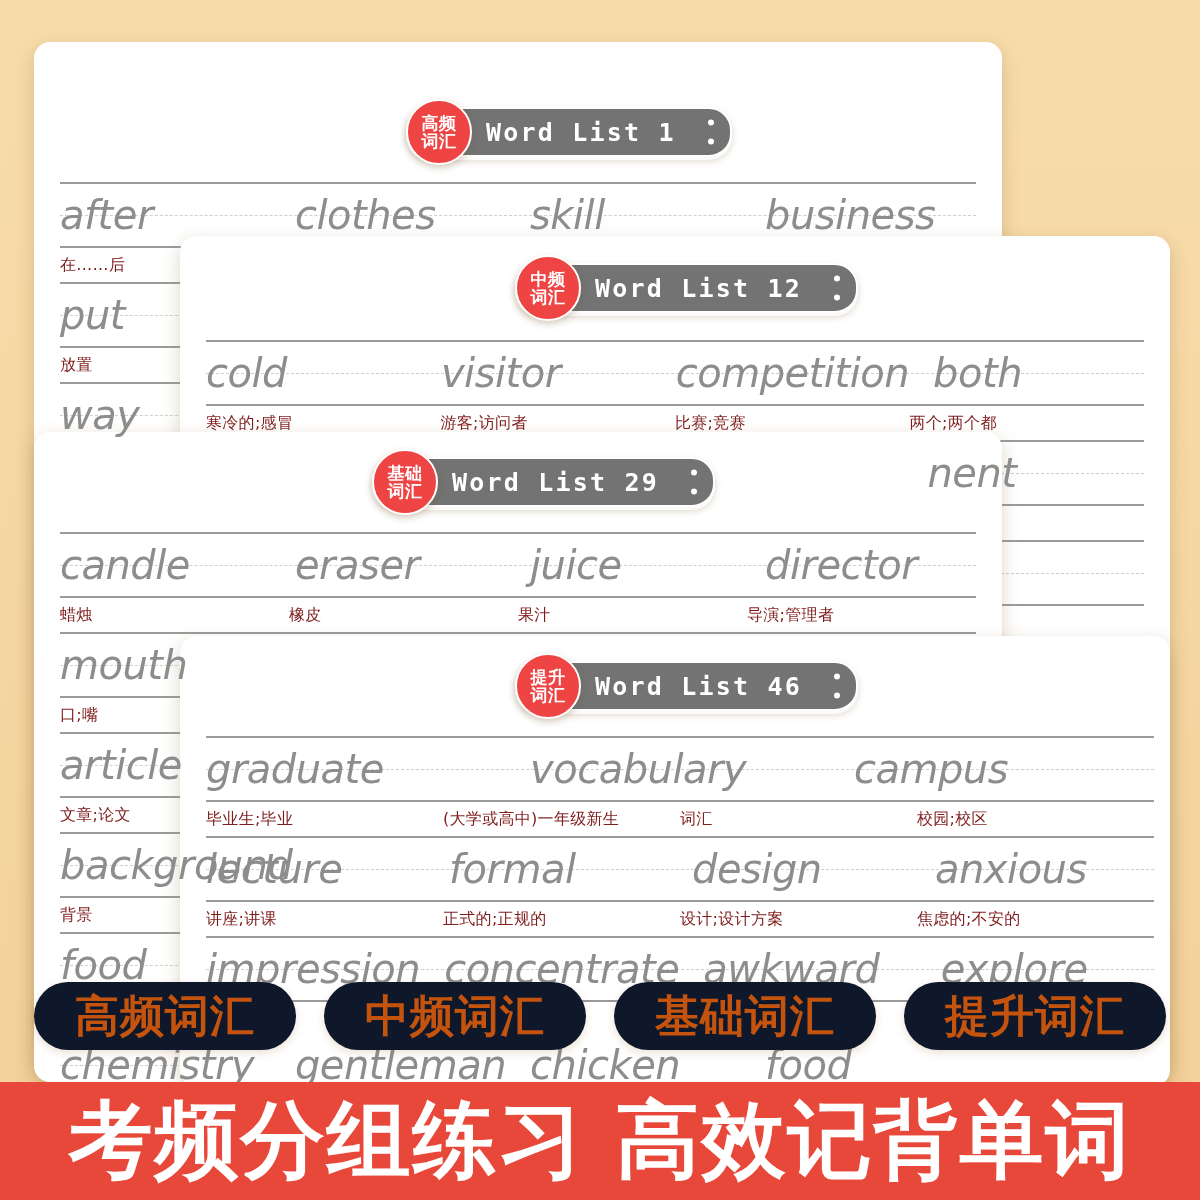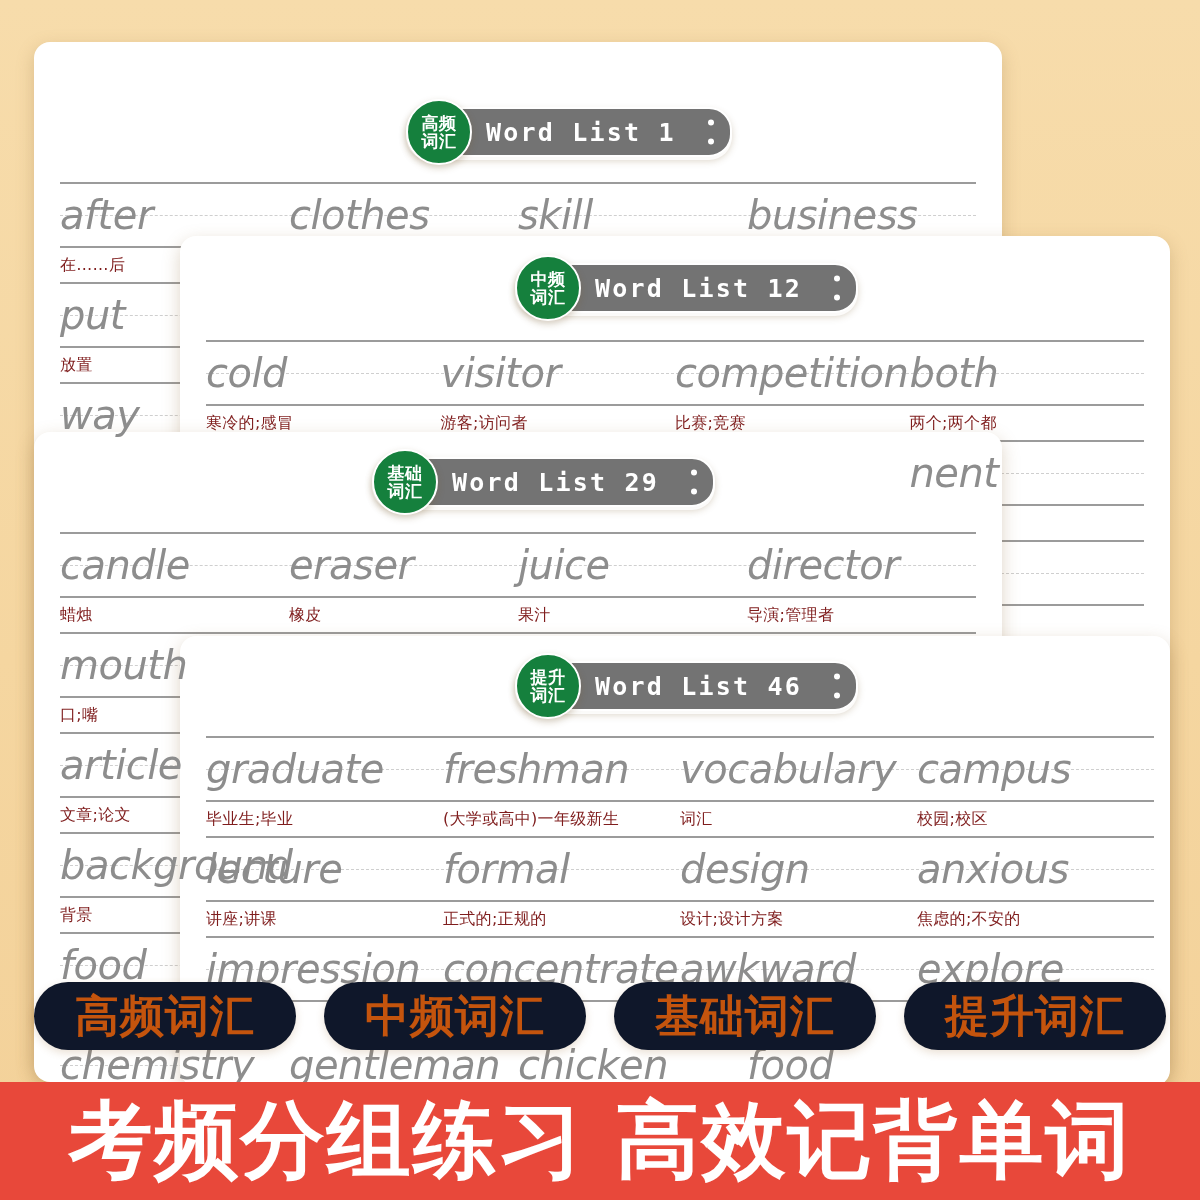--- a/index.html
+++ b/index.html
@@ -78,21 +78,21 @@
     width: 6px; height: 6px;
     background: #ffffff;
     border-radius: 50%;
   }
   .badge-circle {
     position: absolute;
     left: 0; top: 50%;
     transform: translateY(-50%);
     width: 62px; height: 62px;
     border-radius: 50%;
-    background: #15803d;
+    background: #ef4444;
     border: 2.5px solid #ffffff;
     box-shadow: 0 3px 7px rgba(120,90,45,.28);
     display: flex;
     flex-direction: column;
     align-items: center;
     justify-content: center;
     line-height: 1.08;
     z-index: 3;
   }
   .badge-circle span {
@@ -127,20 +127,21 @@
     position: absolute;
     left: 0; right: 0;
     top: 50%;
     border-top: 1px dashed #cfcfcf;
   }
   .word-cells {
     position: relative;
     display: flex;
     width: 100%;
     z-index: 2;
+    gap: 24px;
   }
   .word-cells > div {
     flex: 1 1 0;
   }
   .eng {
     font-family: "DejaVu Sans", sans-serif;
     font-style: italic;
     font-size: 40px;
     color: #8d8d8d;
     letter-spacing: -0.5px;
@@ -562,21 +563,20 @@
       </div>
 
       <div class="rows" style="left:26px; right:16px; top:100px;">
 
         <div class="wordrow">
           <div class="rule-top"></div>
           <div class="word-line">
             <div class="dashline"></div>
             <div class="word-cells">
               <div><span class="eng">graduate</span></div>
-              <div><span class="eng">freshman</span></div>
               <div><span class="eng">vocabulary</span></div>
               <div><span class="eng">campus</span></div>
             </div>
           </div>
           <div class="rule-bottom"></div>
           <div class="cn-line">
             <div class="cn-cells">
               <div><span class="cn">毕业生;毕业</span></div>
               <div><span class="cn">(大学或高中)一年级新生</span></div>
               <div><span class="cn">词汇</span></div>

